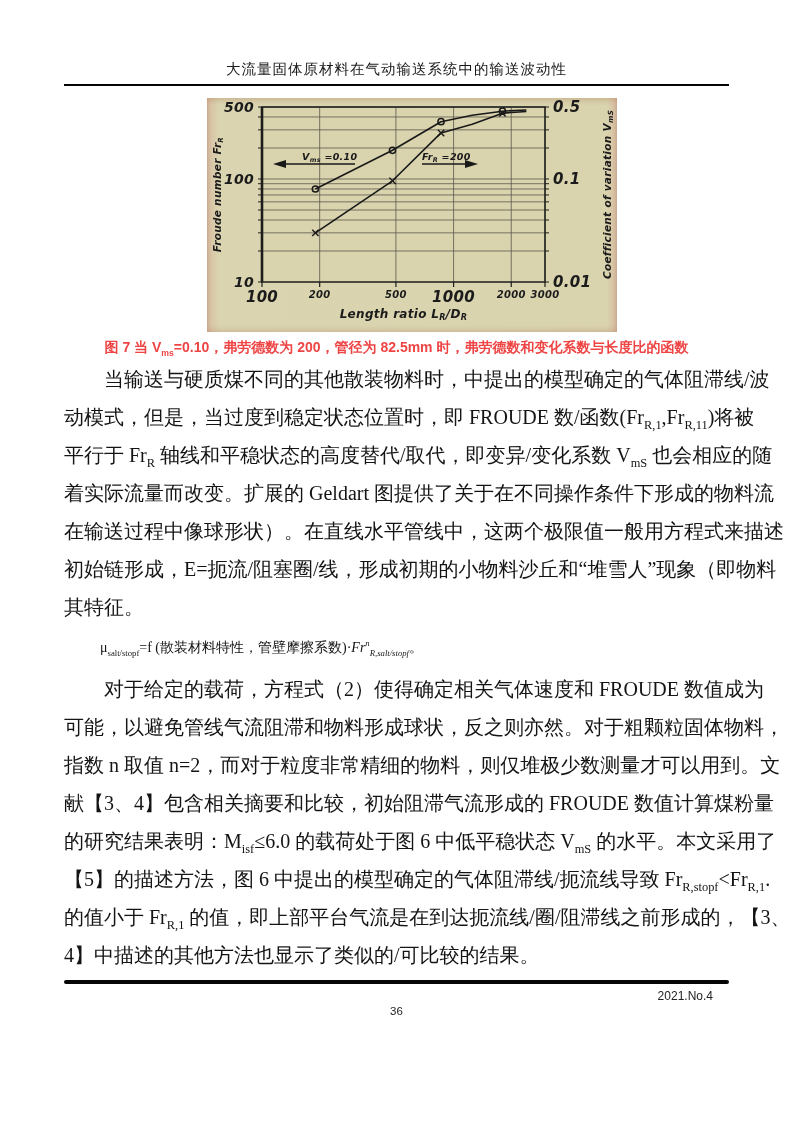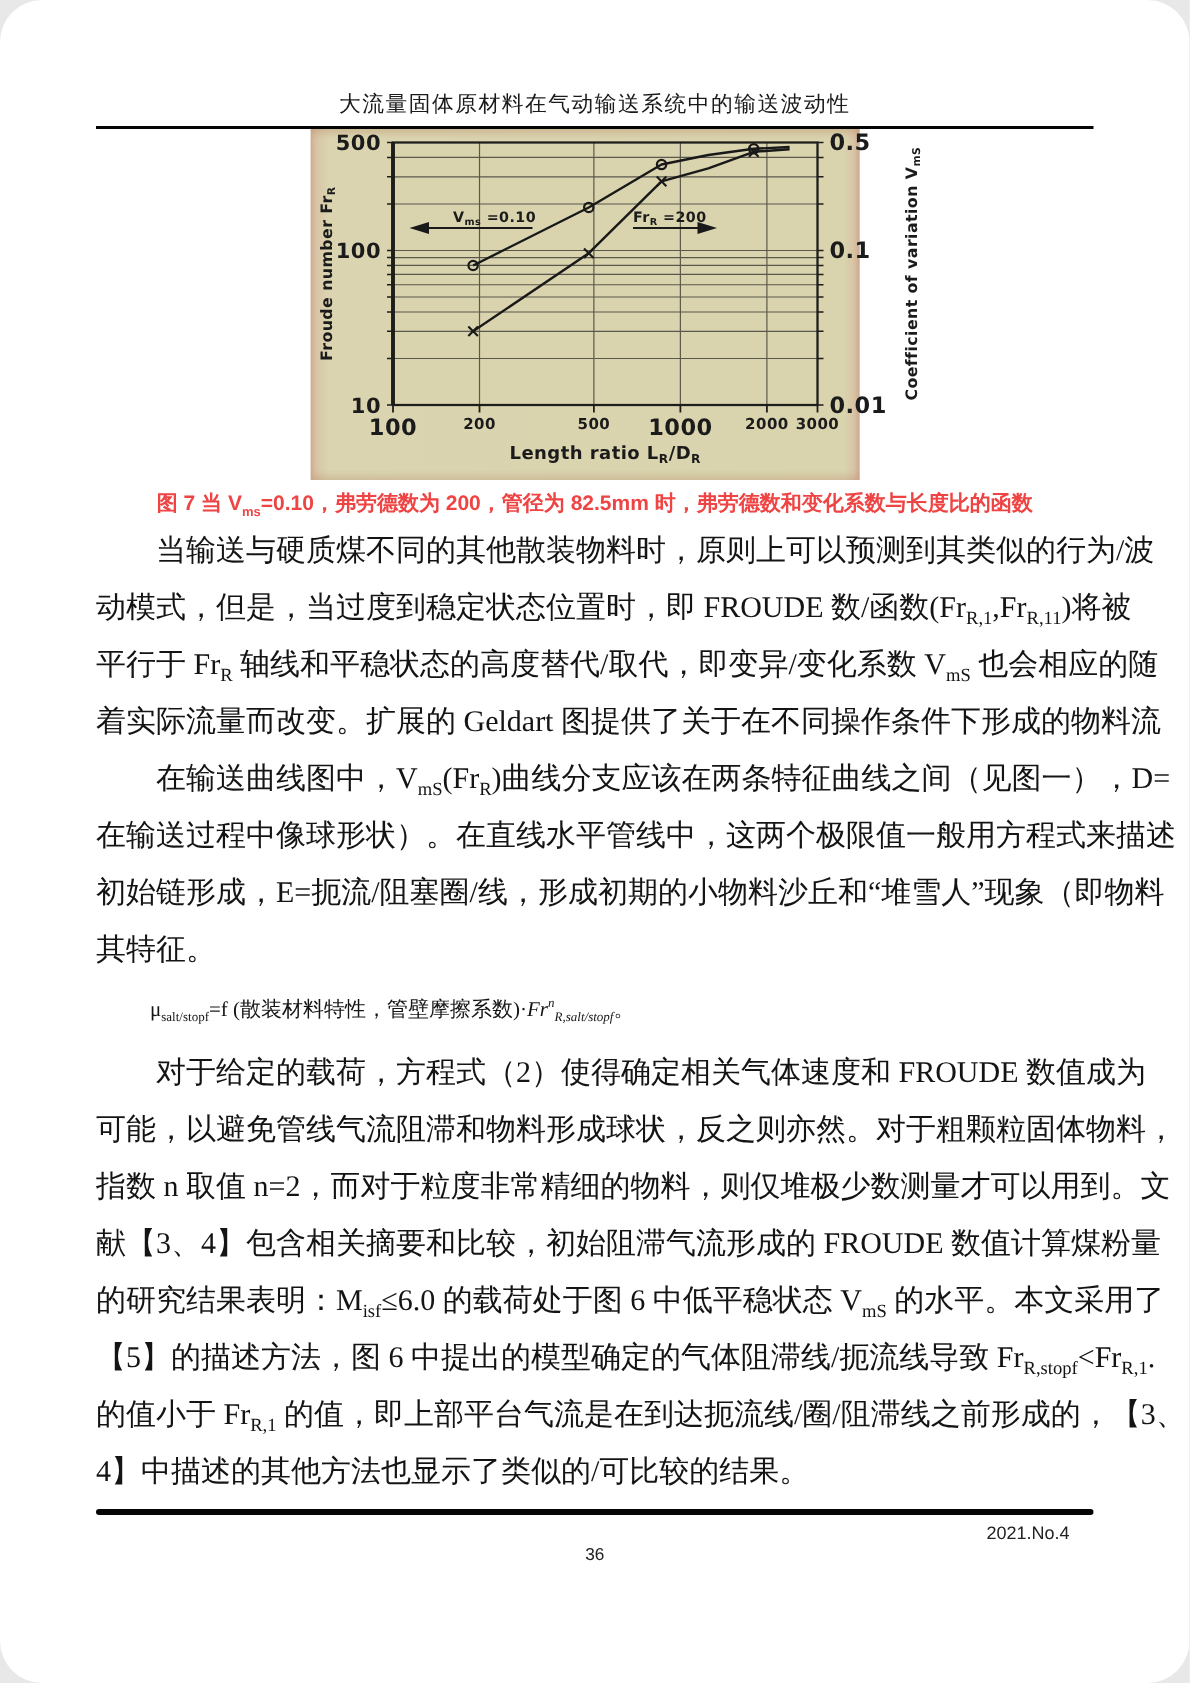--- a/index.html
+++ b/index.html
@@ -1,24 +1,24 @@
 <!DOCTYPE html>
 <html><head>
 <meta charset="utf-8">
 <style>
   html,body{margin:0;padding:0;background:#e8e8e8;}
   .page{position:relative;width:793px;height:1122px;background:#ffffff;margin:0 auto;
-        font-family:"Liberation Serif","DejaVu Serif",serif;color:#141414;overflow:hidden;border-radius:28px;}
+        font-family:"Liberation Serif","DejaVu Serif",serif;color:#141414;overflow:hidden;}
   .content{position:absolute;left:64px;top:0;width:665px;}
   .header-title{margin-top:60px;text-align:center;font-size:14.5px;letter-spacing:1px;color:#1a1a1a;}
   .header-rule{margin-top:5px;height:2px;background:#050505;}
   
-  .chart-wrap{position:relative;margin-top:0;margin-left:143px;width:366px;height:234px;
+  .chart-wrap{position:relative;margin-top:12px;margin-left:143px;width:410px;height:234px;
      background:linear-gradient(90deg,#d8bda2 0,#dad4b0 12px,#d9d3ae calc(100% - 10px),#d8bba1 100%);
-     box-shadow:inset 0 3px 4px rgba(160,95,60,.22), inset 0 -3px 4px rgba(160,95,60,.18);}
+     box-shadow:inset 0 3px 4px rgba(160,95,60,.22), inset 0 -3px 4px rgba(160,95,60,.18);font-style:italic;}
   .caption{margin-top:7px;text-align:center;font-size:14px;font-weight:bold;
      font-family:"Liberation Sans","DejaVu Sans",sans-serif;color:#ef4444;}
   
   .bodytext{margin-top:3px;font-size:20px;line-height:38px;}
   .line{text-align:justify;text-align-last:justify;white-space:nowrap;}
   .line.last{text-align-last:left;}
   .indent{text-indent:2em;}
   .equation{height:44px;line-height:44px;font-size:14px;padding-left:36px;white-space:nowrap;}
   sub{font-size:62%;line-height:0;}
   sup{font-size:62%;line-height:0;}
@@ -132,27 +132,26 @@
             <text x="215" y="62" font-size="9.5" text-anchor="start" font-weight="bold" fill="#1b1b1b" font-family="&quot;DejaVu Sans&quot;,sans-serif" letter-spacing="0.3"><tspan>Fr</tspan><tspan dy="1.9000000000000001" font-size="6.460000000000001">R</tspan><tspan dy="-1.9000000000000001"> =200</tspan></text>
             <line x1="215" y1="66" x2="259" y2="66" stroke="#191919" stroke-width="1.3"></line>
             <polygon points="271,66 258,62 258,70" fill="#191919"></polygon>
           </svg>
       </div>
       <div class="caption"><span>图 7 当 V</span><sub>ms</sub><span>=0.10，弗劳德数为 200，管径为 82.5mm 时，弗劳德数和变化系数与长度比的函数</span></div>
     </div>
 
     <div class="bodytext">
       <div>
-        <div class="line indent"><span>当输送与硬质煤不同的其他散装物料时，原则上可以预测到其类似的行为/波</span></div>
+        <div class="line indent"><span>当输送与硬质煤不同的其他散装物料时，中提出的模型确定的气体阻滞线/波</span></div>
         <div class="line"><span>动模式，但是，当过度到稳定状态位置时，即 FROUDE 数/函数(Fr</span><sub>R,1</sub><span>,Fr</span><sub>R,11</sub><span>)将被</span></div>
         <div class="line"><span>平行于 Fr</span><sub>R</sub><span> 轴线和平稳状态的高度替代/取代，即变异/变化系数 V</span><sub>mS</sub><span> 也会相应的随</span></div>
         <div class="line"><span>着实际流量而改变。扩展的 Geldart 图提供了关于在不同操作条件下形成的物料流</span></div>
       </div>
       <div>
-        <div class="line indent"><span>在输送曲线图中，V</span><sub>mS</sub><span>(Fr</span><sub>R</sub><span>)曲线分支应该在两条特征曲线之间（见图一），D=</span></div>
         <div class="line"><span>在输送过程中像球形状）。在直线水平管线中，这两个极限值一般用方程式来描述</span></div>
         <div class="line"><span>初始链形成，E=扼流/阻塞圈/线，形成初期的小物料沙丘和“堆雪人”现象（即物料</span></div>
         <div class="line last"><span>其特征。</span></div>
       </div>
       <div class="equation"><span>μ</span><sub>salt/stopf</sub><span>=f (散装材料特性，管壁摩擦系数)·</span><span class="it">Fr</span><sup class="it">n</sup><sub class="it">R,salt/stopf</sub><span>。</span></div>
       <div>
         <div class="line indent"><span>对于给定的载荷，方程式（2）使得确定相关气体速度和 FROUDE 数值成为</span></div>
         <div class="line"><span>可能，以避免管线气流阻滞和物料形成球状，反之则亦然。对于粗颗粒固体物料，</span></div>
         <div class="line"><span>指数 n 取值 n=2，而对于粒度非常精细的物料，则仅堆极少数测量才可以用到。文</span></div>
         <div class="line"><span>献【3、4】包含相关摘要和比较，初始阻滞气流形成的 FROUDE 数值计算煤粉量</span></div>

